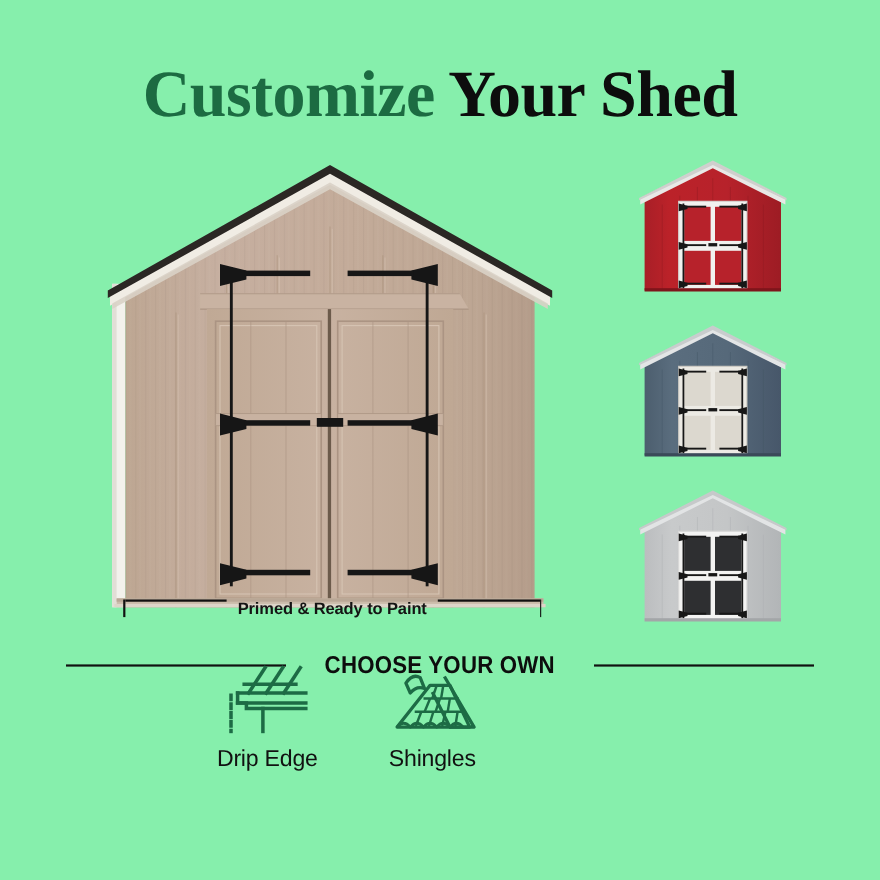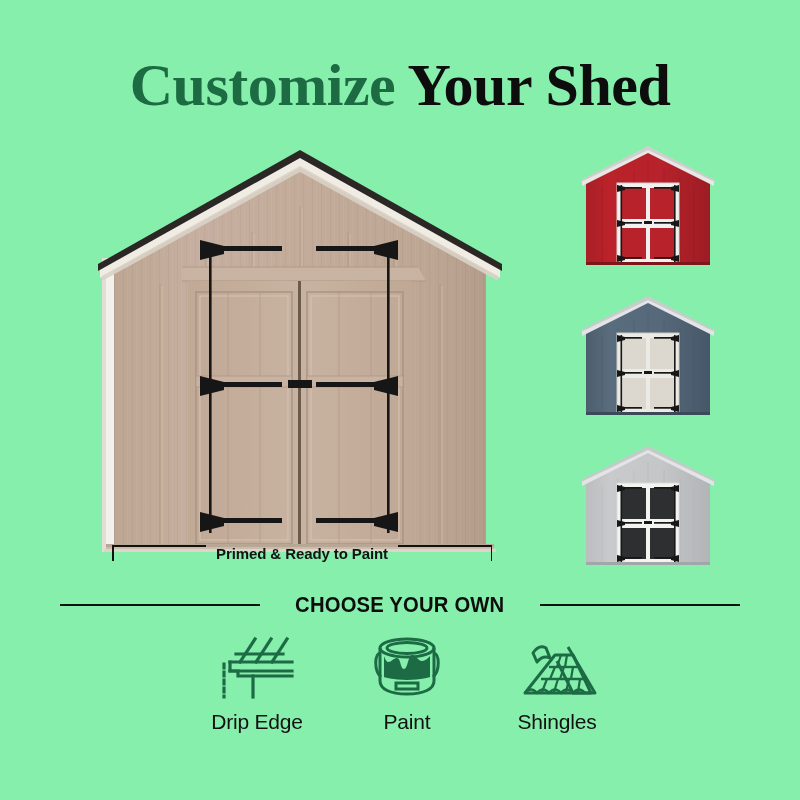--- a/index.html
+++ b/index.html
@@ -69,23 +69,23 @@
   .divider .rule { flex: 1 1 auto; height: 1.6px; background: #111; }
   .divider .dlabel {
     font-family: "Liberation Sans", sans-serif;
     font-weight: 700; font-size: 22px; color: #0d0d0d;
     letter-spacing: 0.2px; white-space: nowrap;
     transform: scaleX(0.92); transform-origin: center;
   }
 
   
   .features {
-    position: absolute; left: 168px; top: 626px;
+    position: absolute; left: 168px; top: 594px;
     width: 464px; height: 130px;
-    display: flex; justify-content: flex-end; align-items: flex-start;
+    display: flex; justify-content: flex-start; align-items: flex-start;
   }
   .feature { width: 150px; display: flex; flex-direction: column; align-items: center; }
   .feature .ficon { height: 78px; display: flex; align-items: center; justify-content: center; }
   .feature .ficon svg { display: block; }
   .feature .flabel {
     margin-top: 6px;
     font-family: "Liberation Sans", sans-serif;
     font-size: 21px; font-weight: 400; color: #111;
     letter-spacing: -0.2px; white-space: nowrap;
   }
@@ -402,41 +402,20 @@
           <line x1="16" y1="40" x2="78" y2="40"></line>
 
           <line x1="39" y1="45" x2="39" y2="66"></line>
 
           <line x1="10" y1="33" x2="10" y2="66" stroke-dasharray="4 4"></line>
         </svg>
       </span>
       <span class="flabel">Drip Edge</span>
     </div>
 
-    <div class="feature">
-      <span class="ficon">
-        <svg width="78" height="68" viewBox="0 0 78 68" xmlns="http://www.w3.org/2000/svg" fill="none" stroke="#1d6b45" stroke-width="3">
-
-          <path d="M13,22 C6,22 6,40 13,46"></path>
-          <path d="M65,22 C72,22 72,40 65,46"></path>
-
-          <path d="M12,17 L12,50 C12,58 22,63 39,63 C56,63 66,58 66,50 L66,17"></path>
-
-          <ellipse cx="39" cy="17" rx="27" ry="9"></ellipse>
-          <ellipse cx="39" cy="17" rx="20" ry="5.5"></ellipse>
-
-          <path d="M16,25 L16,46 C16,46 25,49 39,49 C53,49 62,46 62,46 L62,25
-                   C62,25 58,30 54,30 C50,30 48,24 44,24 C40,24 40,38 36,38
-                   C32,38 33,27 29,27 C25,27 24,31 20,31 C18,31 16,25 16,25 Z" fill="#1d6b45" stroke="none"></path>
-
-          <rect x="28" y="52" width="22" height="6"></rect>
-        </svg>
-      </span>
-      <span class="flabel">Paint</span>
-    </div>
 
     <div class="feature">
       <span class="ficon">
         <svg width="92" height="68" viewBox="0 0 92 68" xmlns="http://www.w3.org/2000/svg" fill="none" stroke="#1d6b45" stroke-width="3" stroke-linejoin="round">
 
           <path d="M57,16 L84,62 L62,62 L46,30"></path>
 
           <path d="M44,24 L62,24 L80,62 L14,62 Z"></path>
 
           <path d="M38,36 L70,36" stroke-width="2.4"></path>

